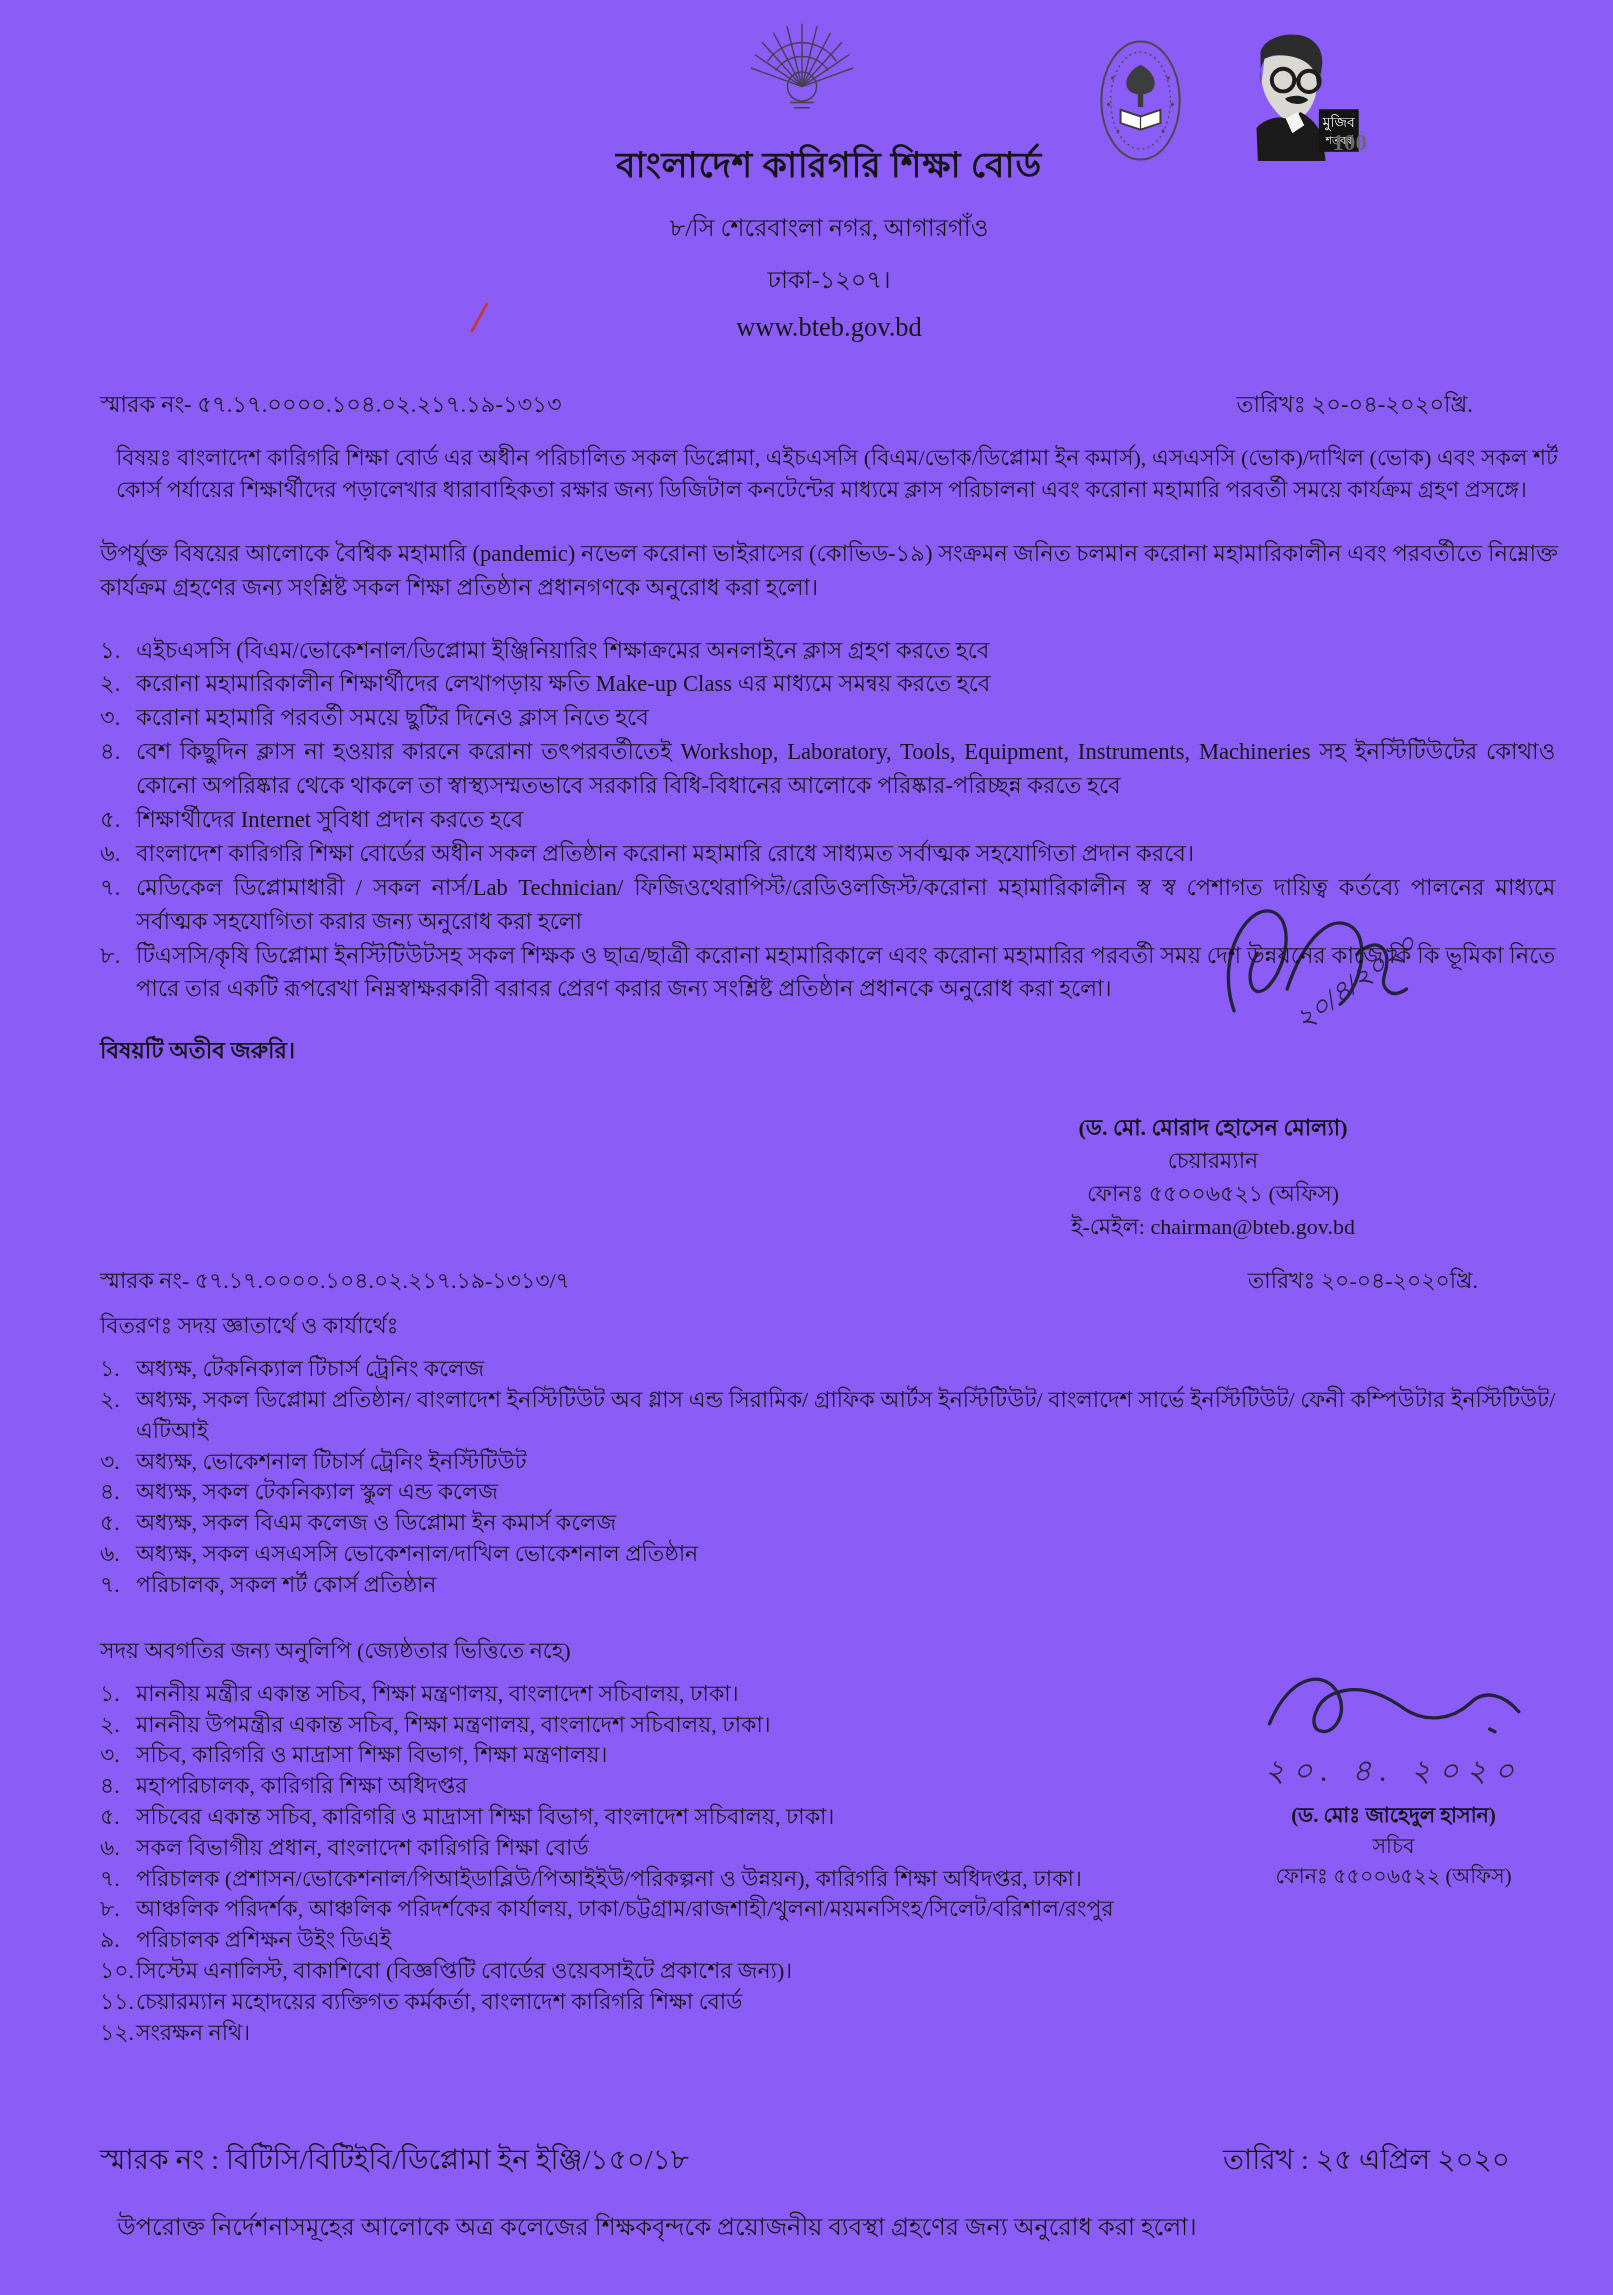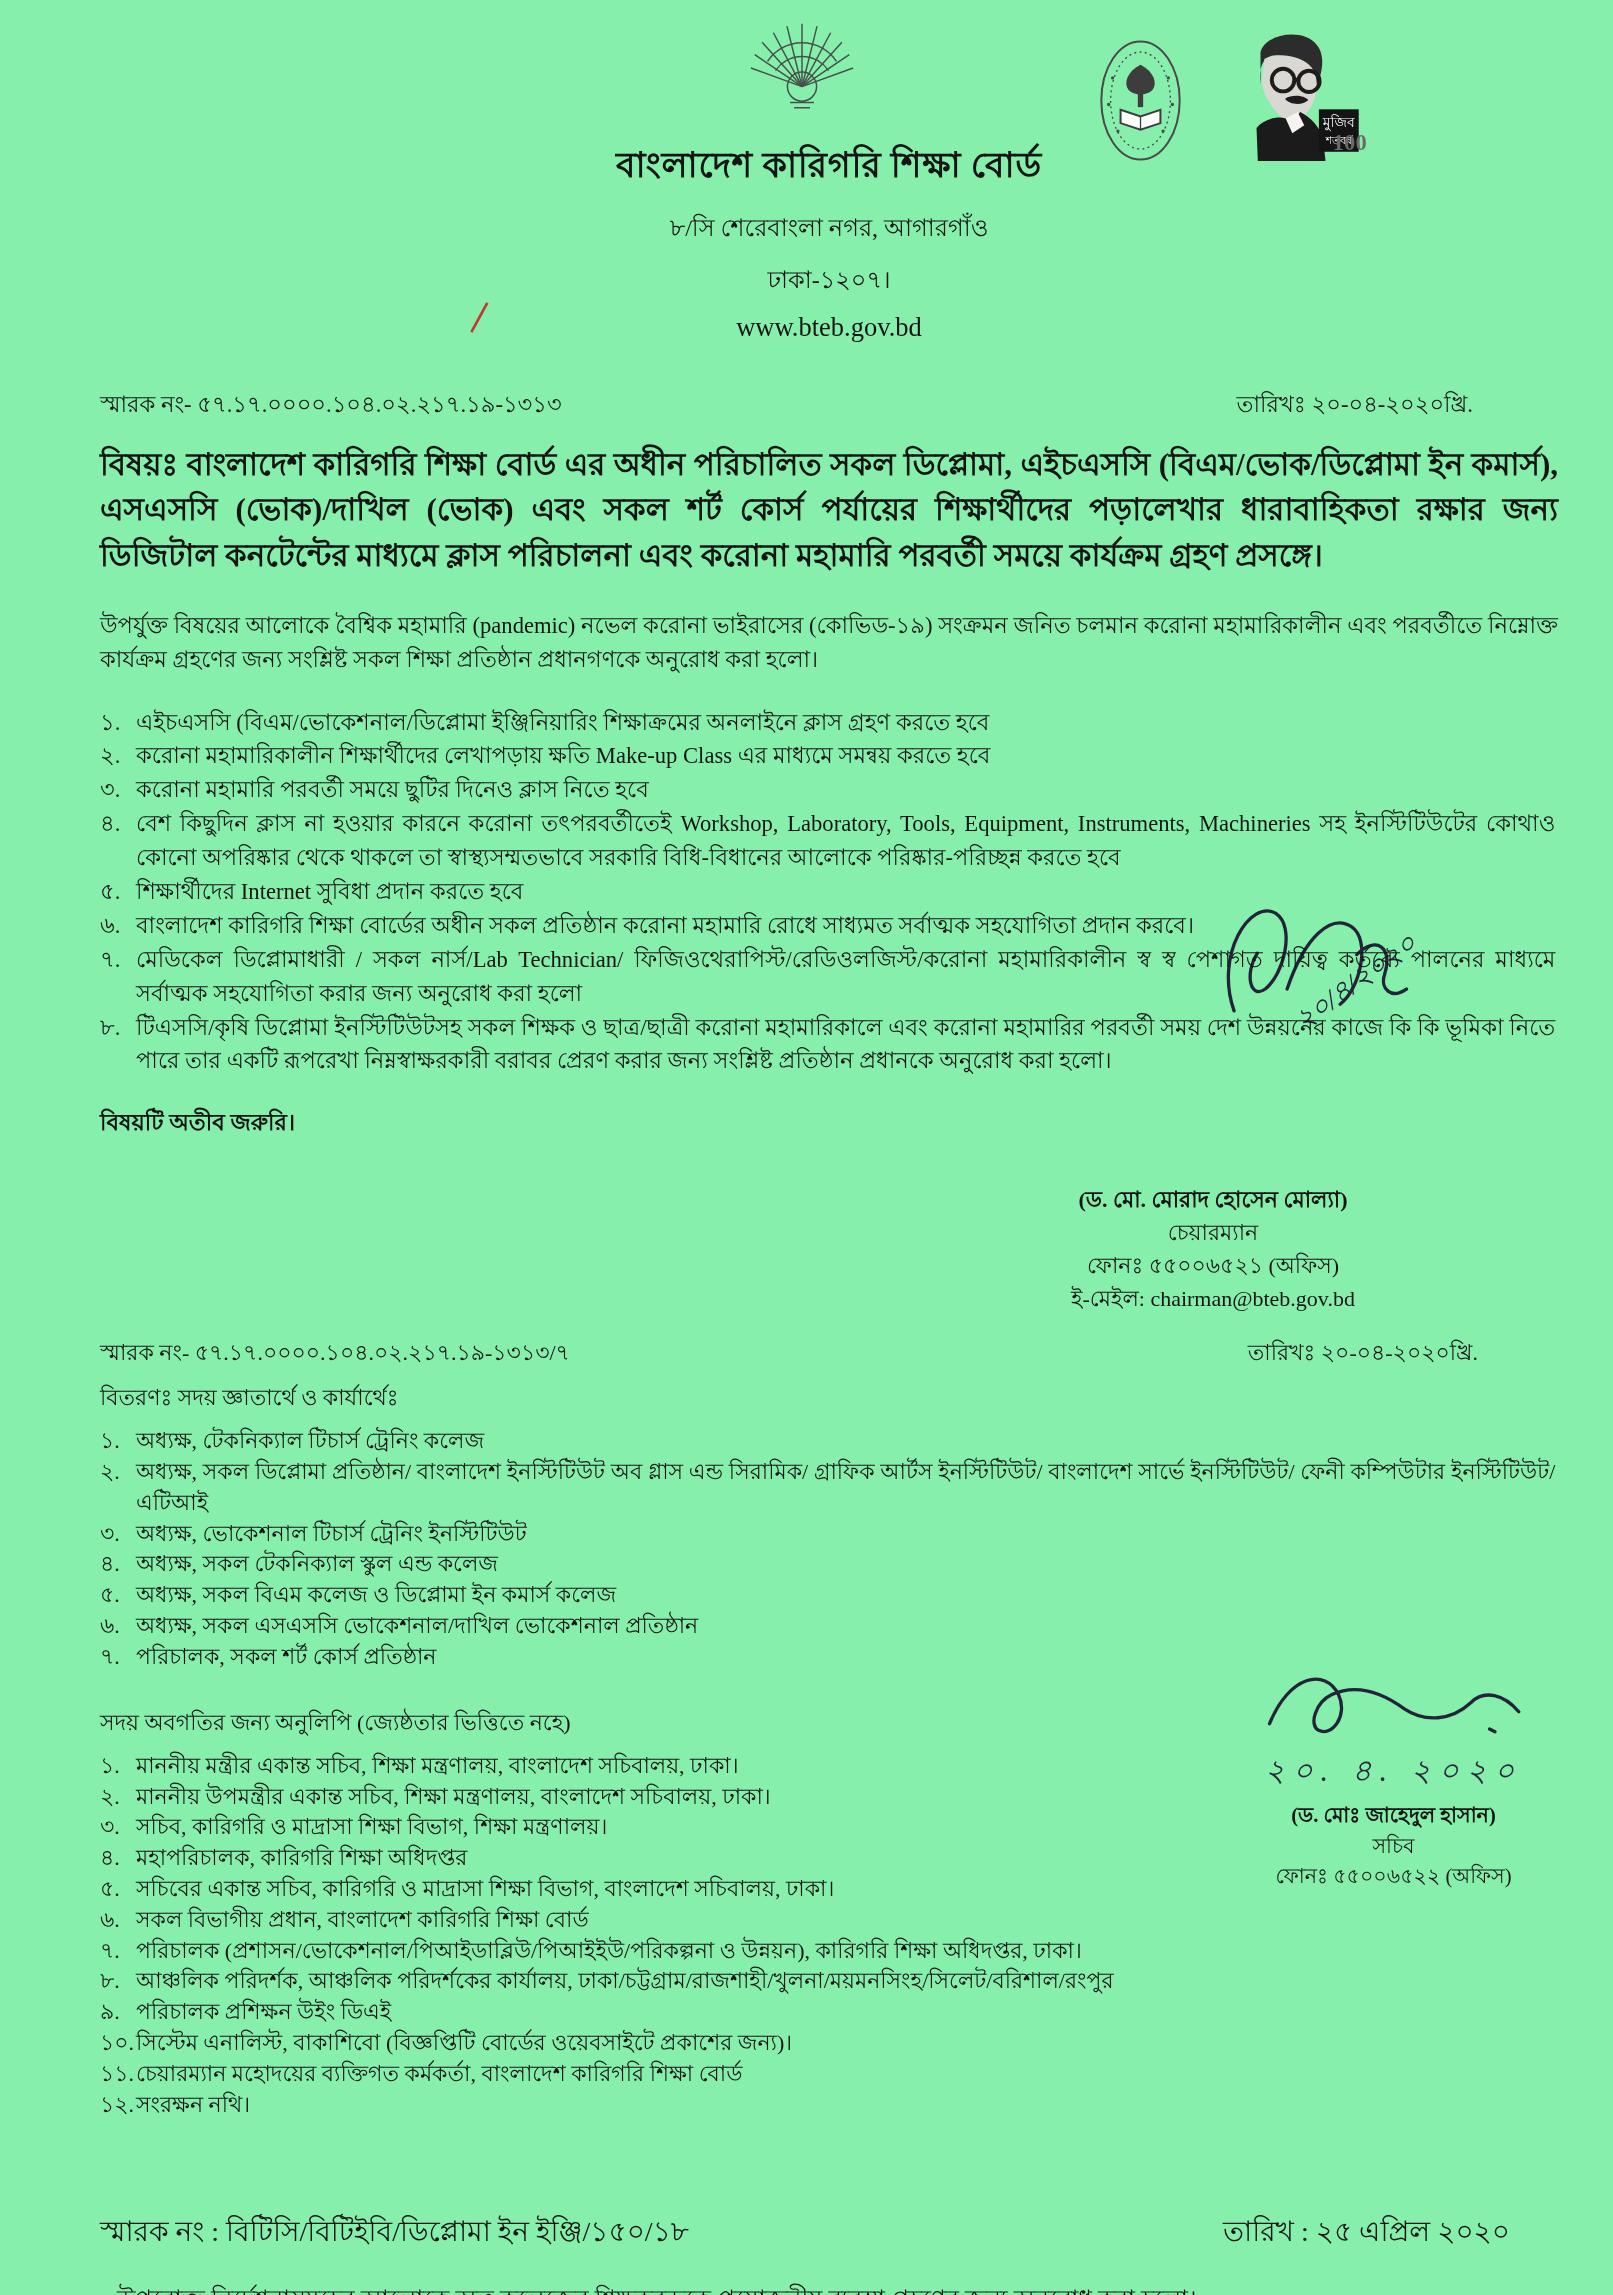--- a/index.html
+++ b/index.html
@@ -1,19 +1,19 @@
 <!DOCTYPE html>
 <html style="font-size:10.6px"><head>
 <meta charset="utf-8">
 <style>
   html,body{margin:0;padding:0;}
   body{background:#8f8f8f;}
   .page{
     width:1614px;height:2295px;position:relative;overflow:hidden;
-    background:#86efac;color:#151515;
+    background:#8b5cf6;color:#151515;
     font-family:"Liberation Serif","DejaVu Serif",serif;
   }
   .content{position:relative;padding:0 56px 0 100px;}
 
   
   .header{text-align:center;padding-top:138px;}
   .org-name{font-size:35px;font-weight:bold;margin:0;letter-spacing:0.7px;font-family:Liberation Serif, serif;}
   .addr{font-size:24px;margin-top:12px;}
   .web{font-size:26.5px;margin-top:10.6px;}
 
@@ -24,21 +24,21 @@
   .red-check{position:absolute;left:466px;top:300px;}
 
   
   .memo-row{display:flex;justify-content:space-between;font-size:22.6px;margin-top:44px;}
   .memo-row .date{margin-right:85px;}
   .memo-row.second{margin-top:20px;font-size:22px;gap:28px;}
   .memo-row.second .date{margin-right:80px;}
   .memo-row.third{margin-top:90px;font-size:28px;font-family:Liberation Serif, serif;}
   .memo-row.third .date{margin-right:48px;}
 
-  .subject{font-size:31px;font-weight:bold;text-align:justify;line-height:1.47;margin:17px 0 0 0;}
+  .subject{font-size:22px;font-weight:normal;text-align:justify;line-height:1.47;margin:17px 0 0 16px;}
   .intro{font-size:22.6px;text-align:justify;line-height:1.5;margin:30.5px 0 0 0;}
 
   .dir-list{margin-top:29px;font-size:22.6px;line-height:1.5;}
   .li{display:flex;}
   .li .num{flex:0 0 36px;}
   .li .txt{flex:1;text-align:justify;padding-right:2.7px;}
 
   .urgency{font-size:22.6px;font-weight:bold;margin-top:26.5px;}
 
   .sig-block{text-align:center;}

